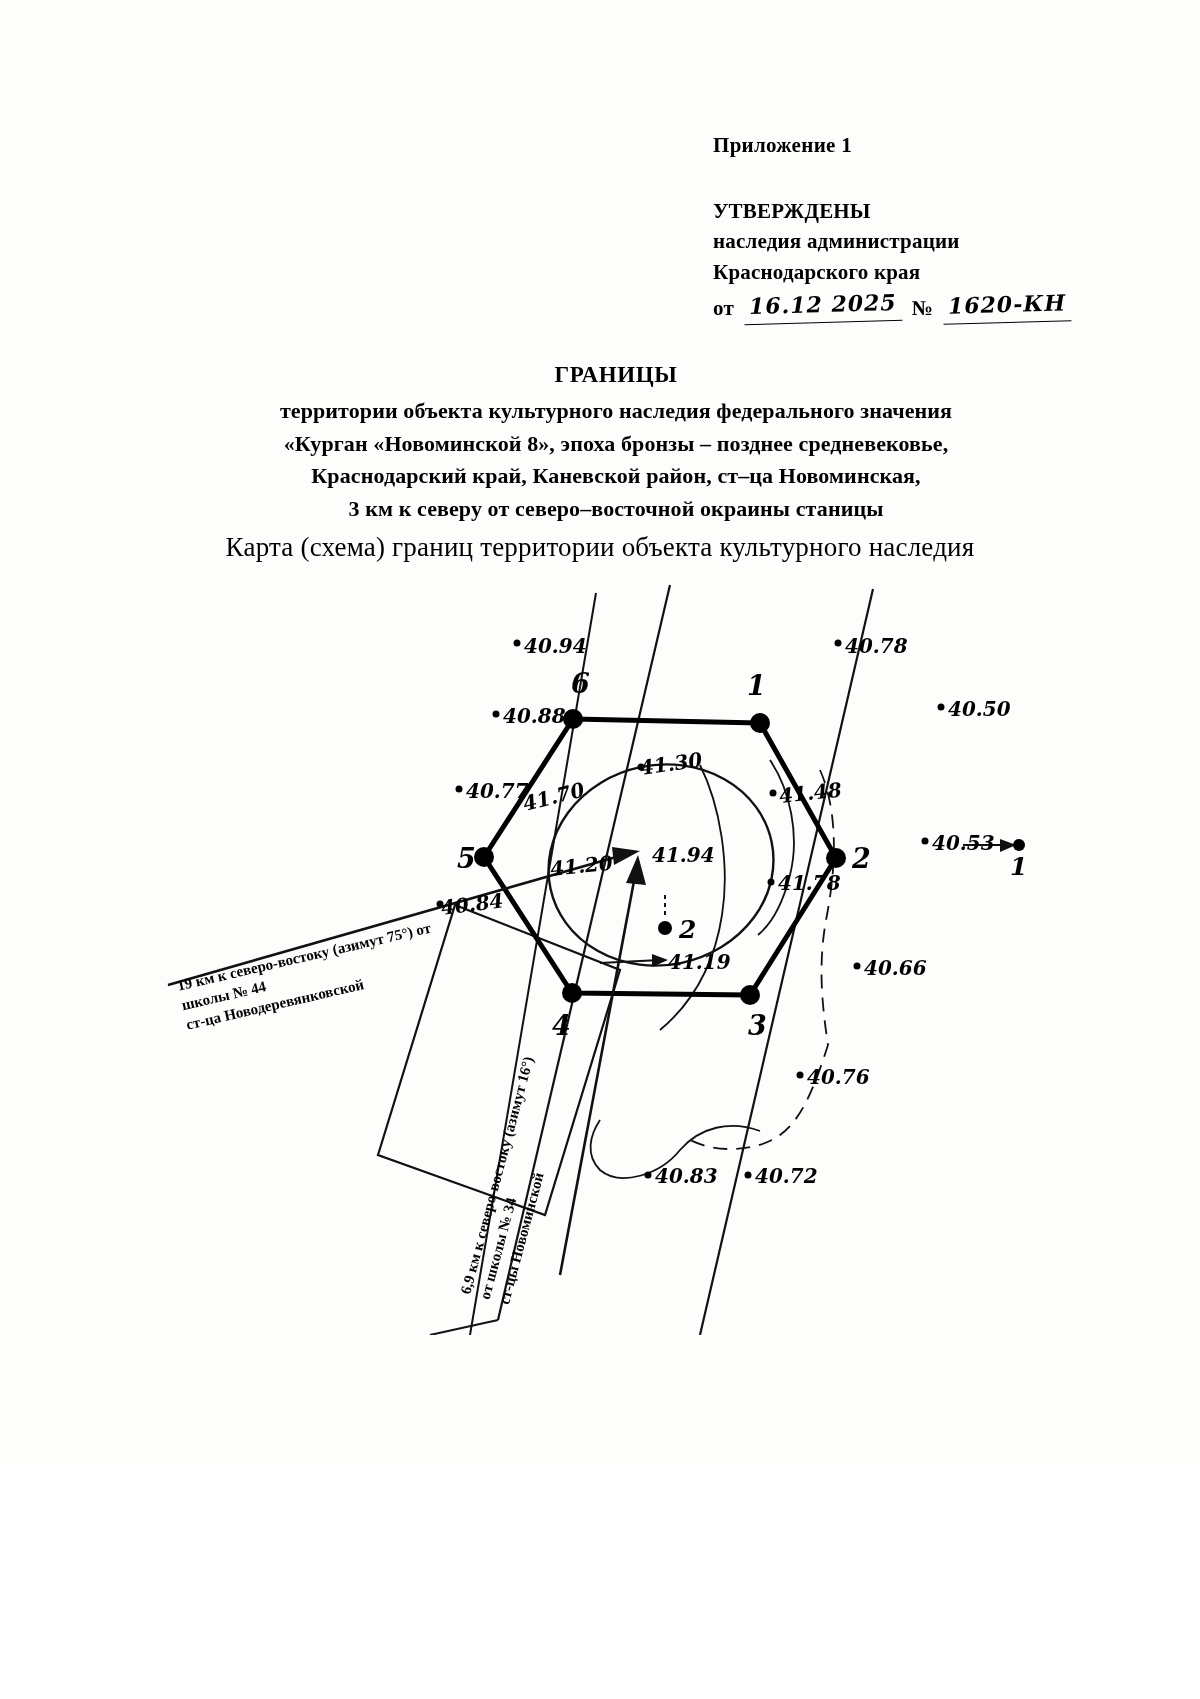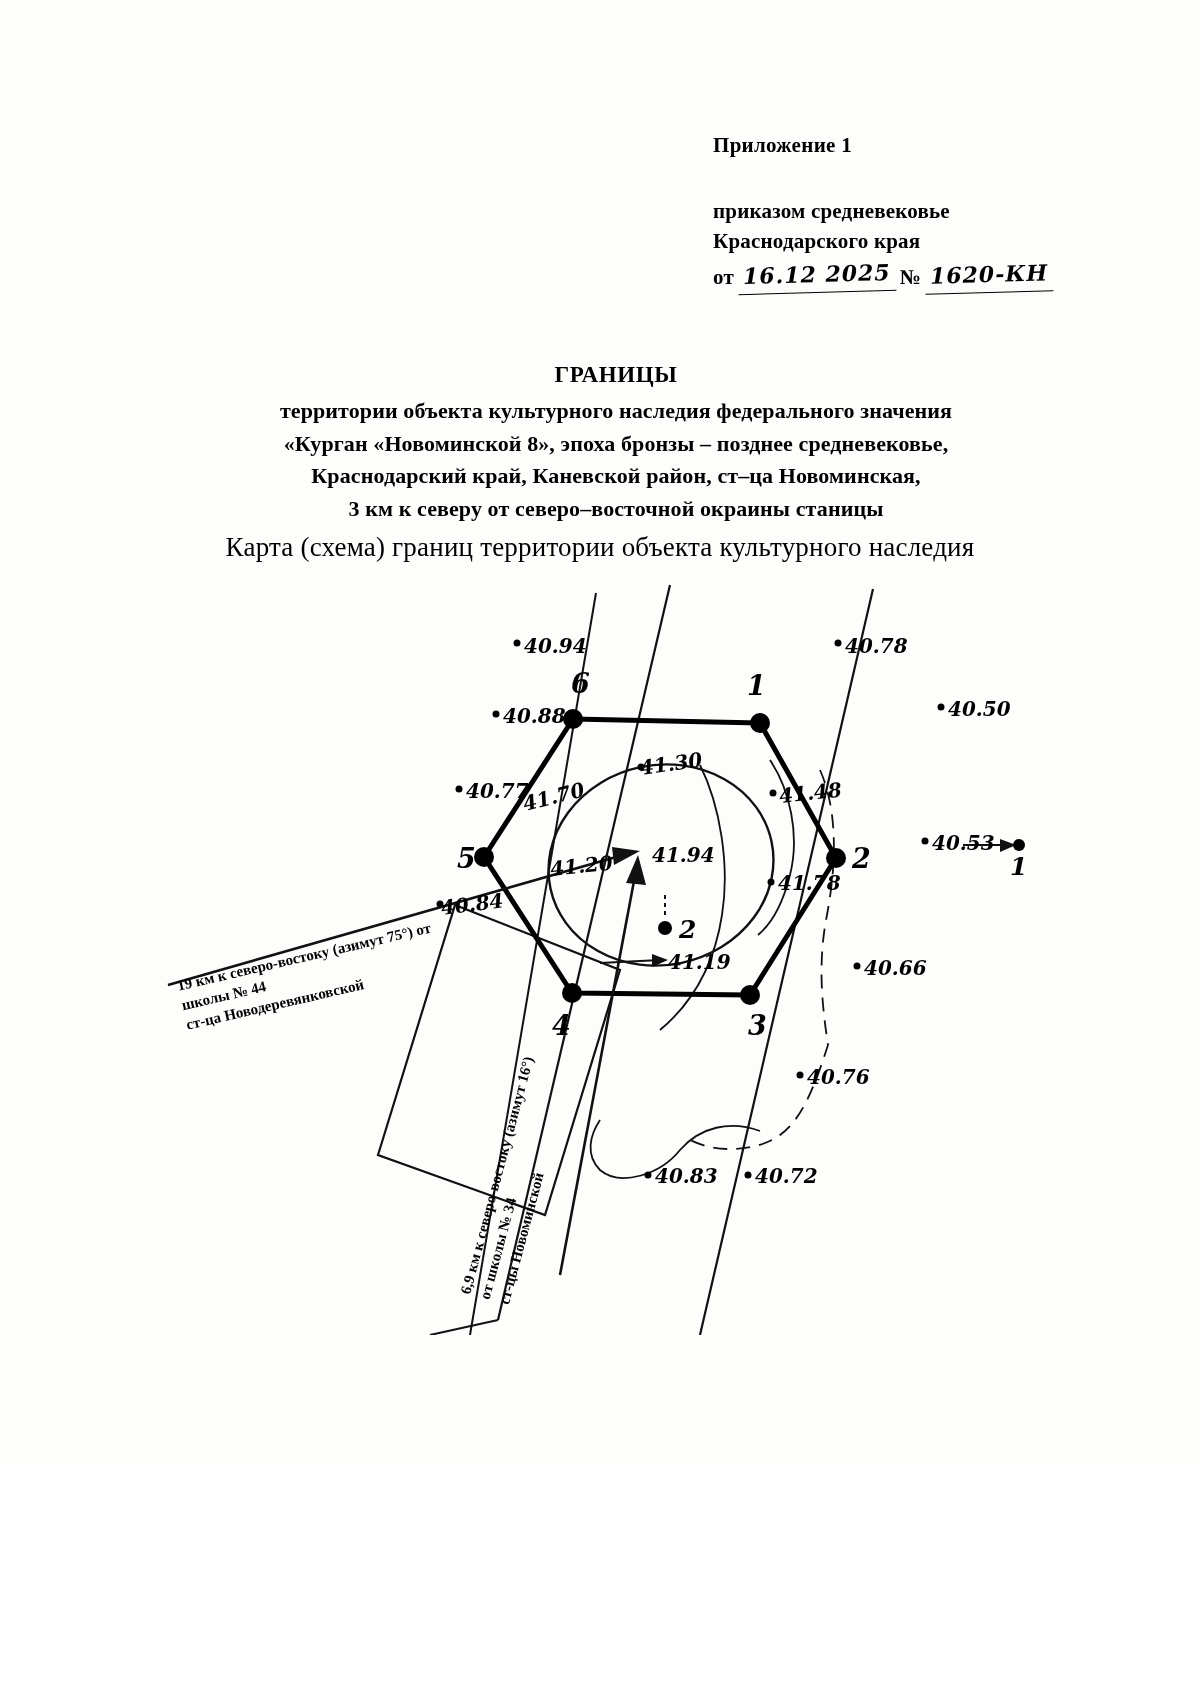--- a/index.html
+++ b/index.html
@@ -37,21 +37,21 @@
     font-size: 21px;
     font-weight: 700;
     line-height: 1.45;
     letter-spacing: 0.2px;
   }
   .hdr-line-ot {
     font-size: 21px;
     font-weight: 700;
     display: flex;
     align-items: flex-end;
-    gap: 4px;
+    gap: 10px;
     margin-top: 2px;
     white-space: nowrap;
   }
   .hw {
     font-family: "DejaVu Serif", serif;
     font-style: italic;
     font-weight: 700;
     font-size: 22px;
     letter-spacing: 1px;
     border-bottom: 1.6px solid #000;
@@ -102,21 +102,22 @@
   #map svg { display: block; }
 </style>
 </head>
 <body>
 
 <div id="page">
 
   <div class="hdr">
     <div class="hdr-appendix">Приложение 1</div>
     <div class="hdr-approved">
-      <div>приказом средневековье</div>
+      <div>УТВЕРЖДЕНЫ</div>
+      <div>наследия администрации</div>
       <div>Краснодарского края</div>
       <div class="hdr-line-ot">
         <span>от</span>
         <span class="hw">16.12 2025</span>
         <span>№</span>
         <span class="hw">1620-КН</span>
       </div>
     </div>
   </div>
 

